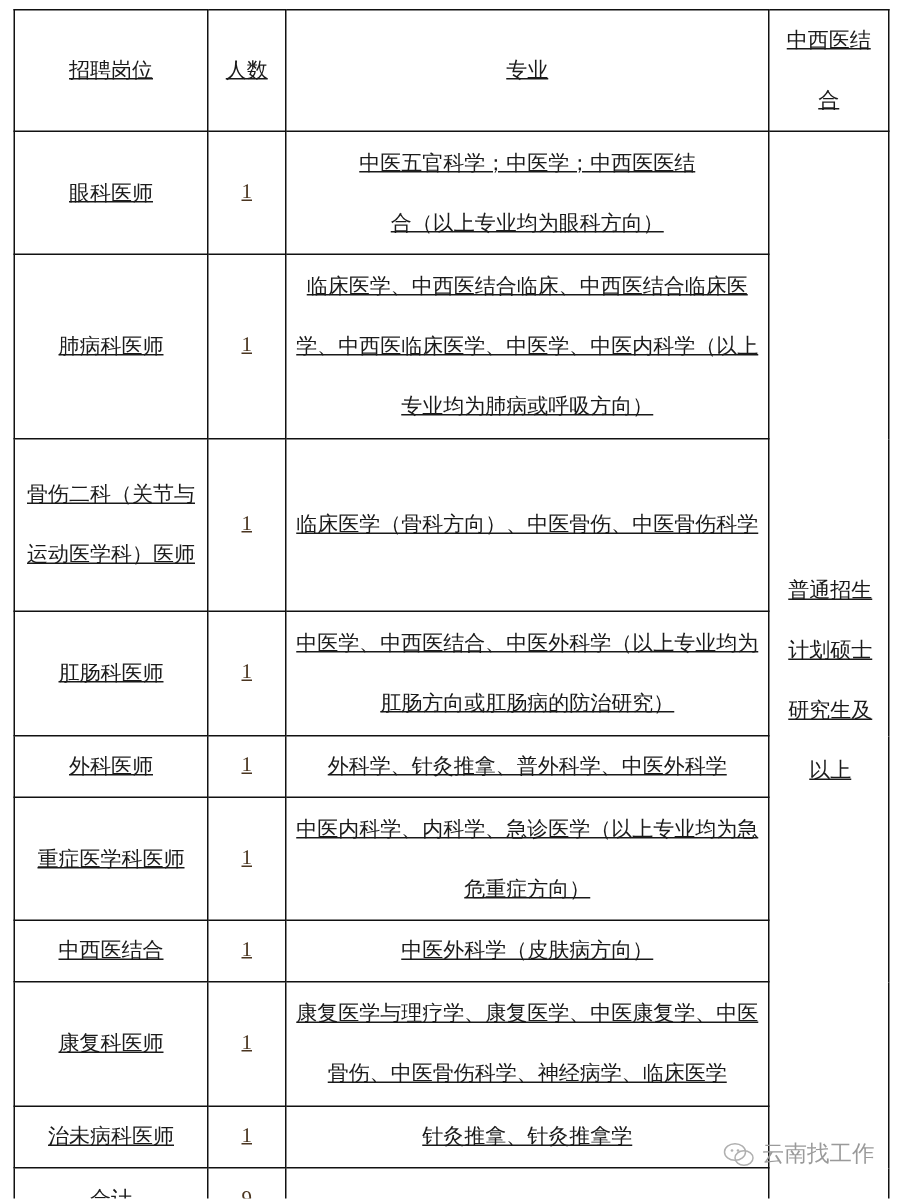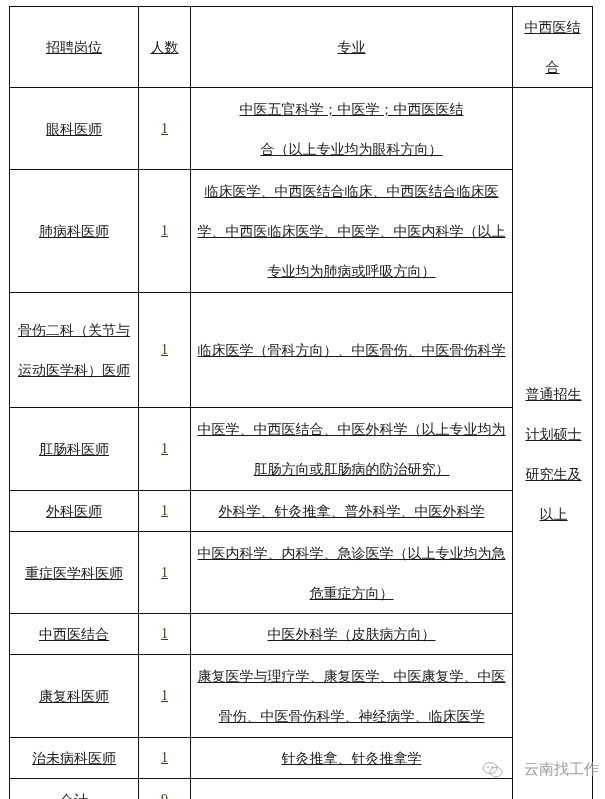--- a/index.html
+++ b/index.html
@@ -15,21 +15,21 @@
     text-align: center; vertical-align: middle;
     font-size: 14px; font-weight: normal;
     line-height: 40px; padding: 0 6px;
     box-sizing: border-box;
     text-decoration: underline;
   }
   th.h { height: 41px; }
   .num { font-family: "Liberation Serif", "DejaVu Serif", serif; color: #4a3520; font-size: 15px; }
   .pos { line-height: 40px; }
   .edu { text-align: right; padding-left: 8px !important; line-height: 40px; }
-  .wm { position: absolute; left: 482px; top: 760px; font-size: 15px; color: #9a9a9a; display: flex; align-items: center; gap: 20px; }
+  .wm { position: absolute; left: 482px; top: 760px; font-size: 15px; color: #9a9a9a; display: flex; align-items: center; gap: 4px; }
   .wm svg { display: block; }
 </style>
 </head>
 <body>
 
 <table class="recruit">
   <colgroup>
     <col style="width:129px">
     <col style="width:52px">
     <col style="width:322px">

